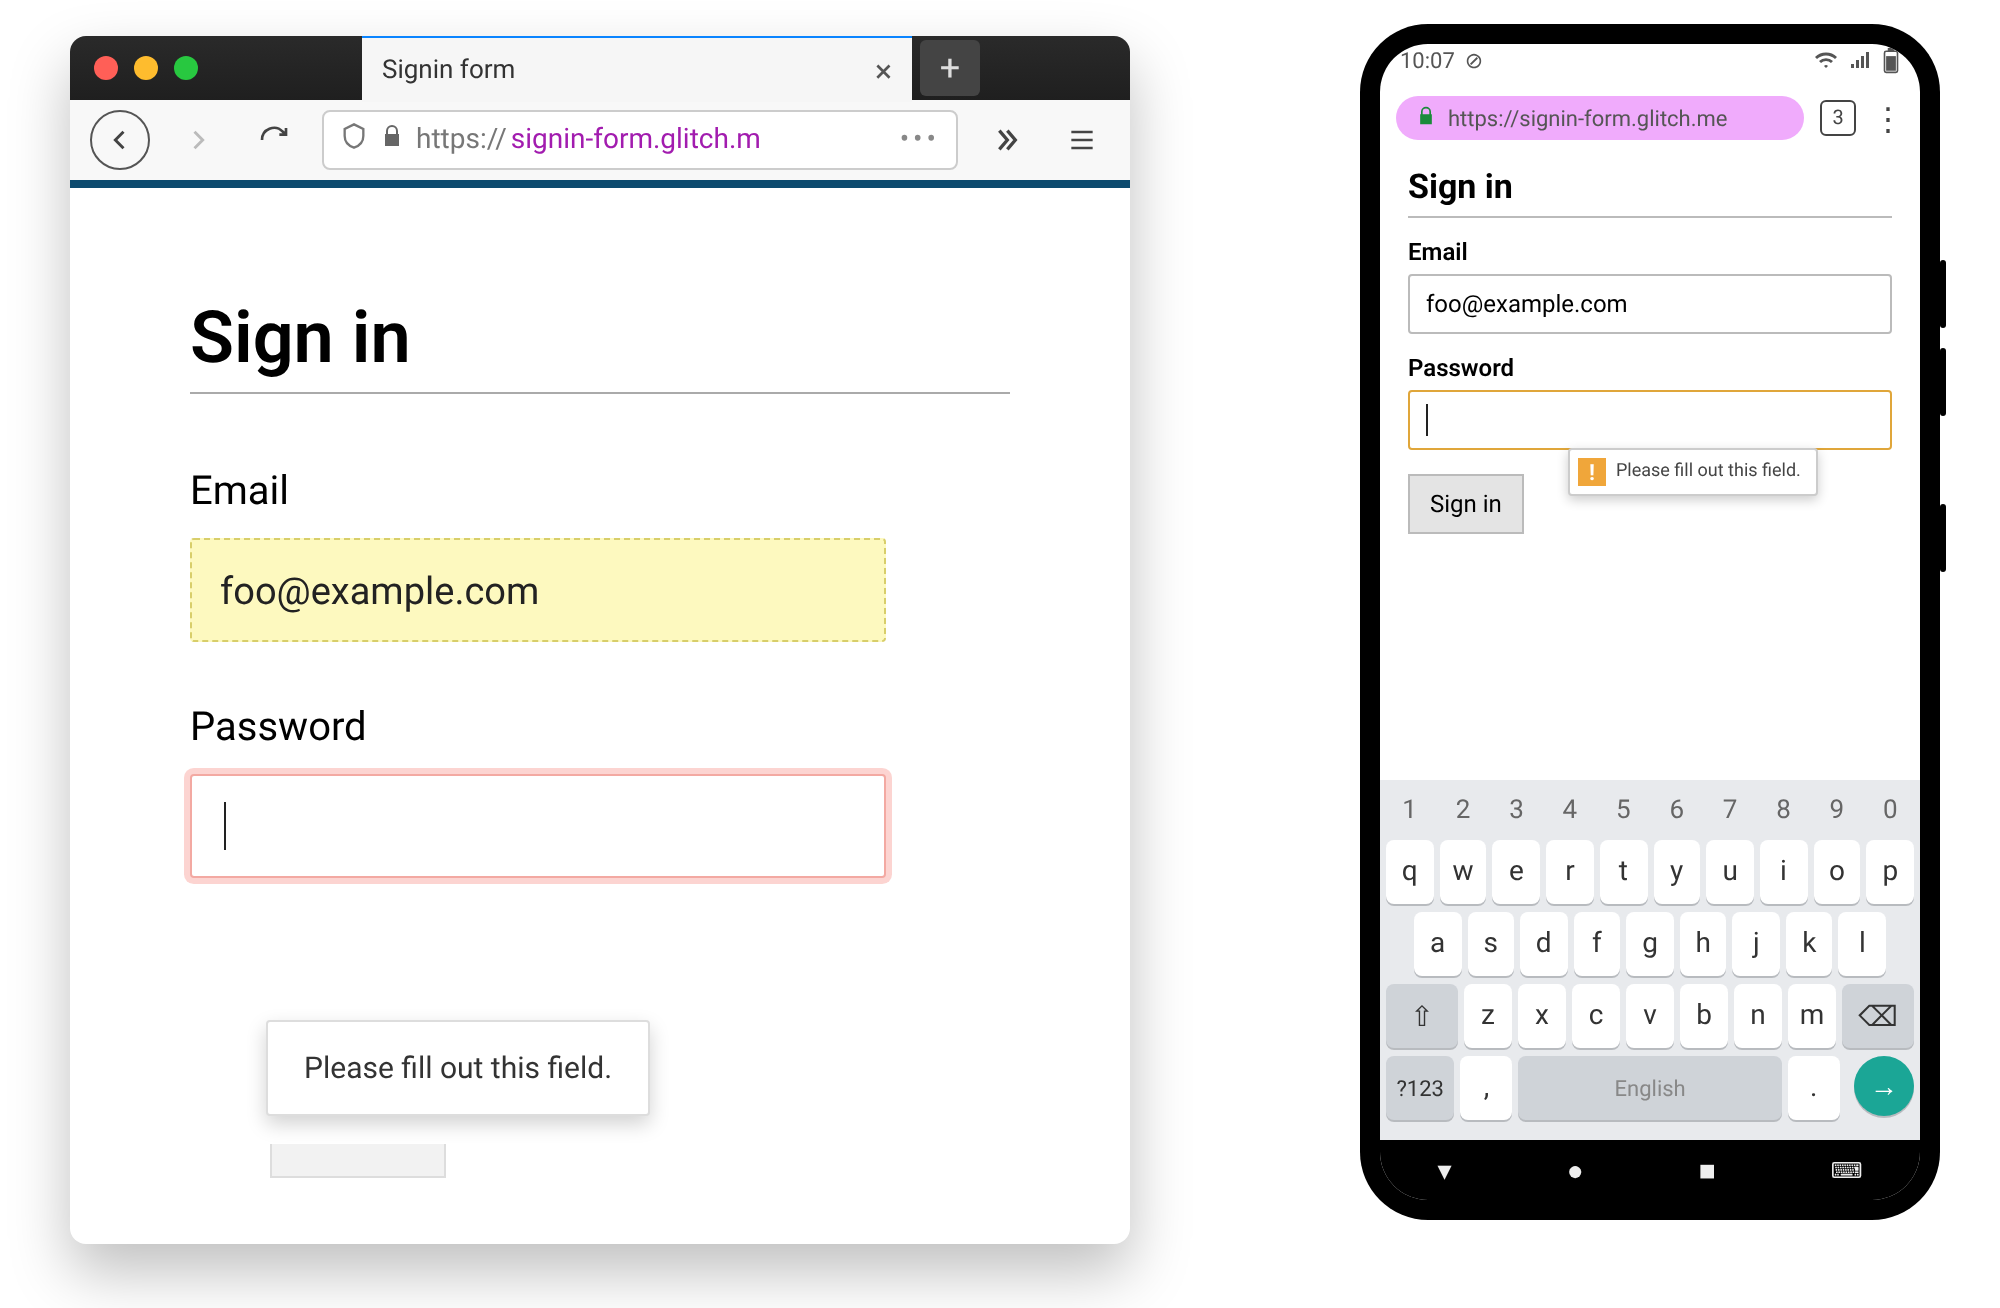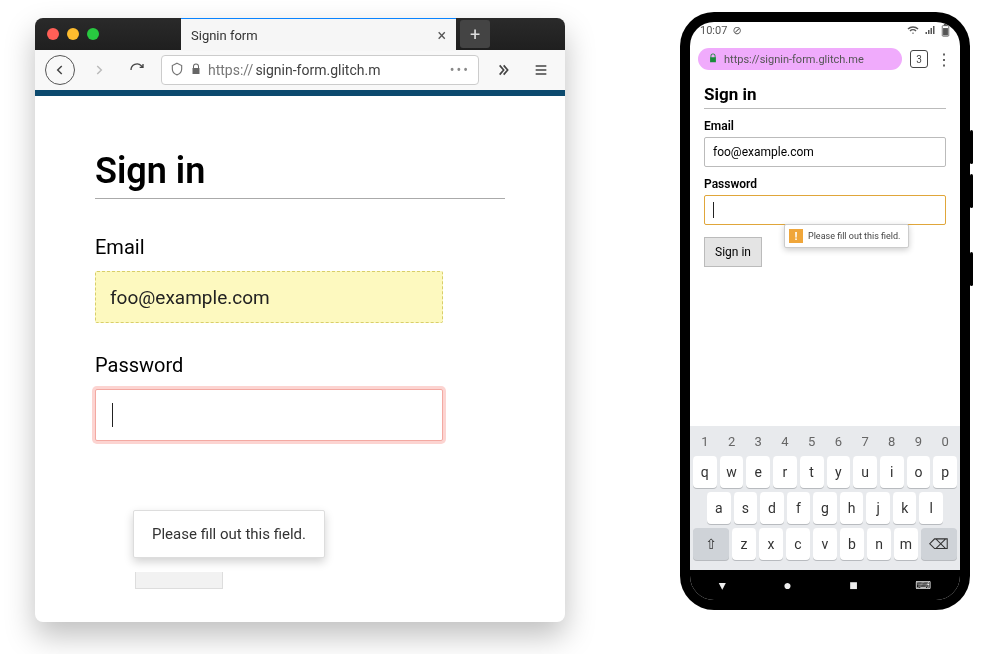--- a/index.html
+++ b/index.html
@@ -10,21 +10,21 @@
            box-shadow:0 14px 30px rgba(0,0,0,.25);overflow:hidden;background:#fff;}
   .tabstrip{height:32px;background:linear-gradient(#2a2a2a,#1f1f1f);display:flex;align-items:center;}
   .traffic{display:flex;gap:8px;padding:0 12px;}
   .dot{width:12px;height:12px;border-radius:50%;}
   .dot.r{background:#ff5f57}.dot.y{background:#febc2e}.dot.g{background:#28c840}
   .tab{background:#f6f6f6;height:32px;width:255px;display:flex;align-items:center;
        padding:0 10px;font-size:13px;color:#333;border-top:2px solid #0a84ff;position:relative;margin-left:70px;}
   .tab .x{margin-left:auto;font-size:16px;color:#555;}
   .newtab{width:30px;height:28px;margin-left:4px;background:#444;border-radius:3px;color:#ddd;
           display:flex;align-items:center;justify-content:center;font-size:18px;}
-  .toolbar{height:40px;background:#f8f8f8;border-bottom:6px solid #0c4a6e;display:flex;align-items:center;
+  .toolbar{height:40px;background:#f8f8f8;border-bottom:4px solid #0c4a6e;display:flex;align-items:center;
            gap:10px;padding:0 10px;}
   .cbtn{width:28px;height:28px;border-radius:4px;display:flex;align-items:center;justify-content:center;
         color:#444;}
   .cbtn.ring{border:1.5px solid #555;border-radius:50%;}
   .cbtn.dim{color:#bbb;}
   .urlbar{flex:1;height:28px;border:1px solid #ccc;border-radius:4px;background:#fff;display:flex;align-items:center;
           padding:0 8px;font-size:14px;color:#555;gap:6px;overflow:hidden;}
   .urlbar .shield{color:#777;}
   .urlbar .lock{color:#666;}
   .urlbar .dots{margin-left:auto;color:#888;letter-spacing:2px;}
@@ -129,21 +129,21 @@
         <svg width="14" height="14" viewBox="0 0 24 24" fill="none" stroke="currentColor" stroke-width="2">
               <path d="M12 2l8 4v6c0 5-3.5 8.5-8 10-4.5-1.5-8-5-8-10V6l8-4z"></path>
             </svg>
       </span>
       <span class="lock">
         <svg width="12" height="12" viewBox="0 0 24 24" fill="currentColor">
               <path d="M6 10V7a6 6 0 1 1 12 0v3h1v12H5V10h1zm2 0h8V7a4 4 0 1 0-8 0v3z"></path>
             </svg>
       </span>
       <span style="color:#777">https://</span>
-      <span style="color:#404040;margin-left:-4px;">signin-form.glitch.m</span>
+      <span style="color:#a21caf;margin-left:-4px;">signin-form.glitch.m</span>
       <span class="dots">•••</span>
     </div>
     <div class="cbtn">
       <svg width="16" height="16" viewBox="0 0 24 24" fill="none" stroke="currentColor" stroke-width="2.5">
             <path d="M7 5l6 7-6 7M13 5l6 7-6 7"></path>
           </svg>
     </div>
     <div class="cbtn">
       <svg width="16" height="16" viewBox="0 0 24 24" stroke="currentColor" stroke-width="2">
             <path d="M4 6h16M4 12h16M4 18h16"></path>
@@ -276,20 +276,27 @@
             <div class="key wide">⇧</div>
             <div class="key k1">z</div>
             <div class="key k1">x</div>
             <div class="key k1">c</div>
             <div class="key k1">v</div>
             <div class="key k1">b</div>
             <div class="key k1">n</div>
             <div class="key k1">m</div>
             <div class="key wide">⌫</div>
           </div>
+      <div class="krow" id="kr4">
+            <div class="key sym">?123</div>
+            <div class="key k1">,</div>
+            <div class="key space">English</div>
+            <div class="key k1">.</div>
+            <div class="key go">→</div>
+          </div>
     </div>
 
     <div class="navbar">
       <span class="nicon">▾</span>
       <span class="nicon">●</span>
       <span class="nicon">■</span>
       <span class="nicon" style="font-size:11px;">⌨</span>
     </div>
   </div>
 </div>

